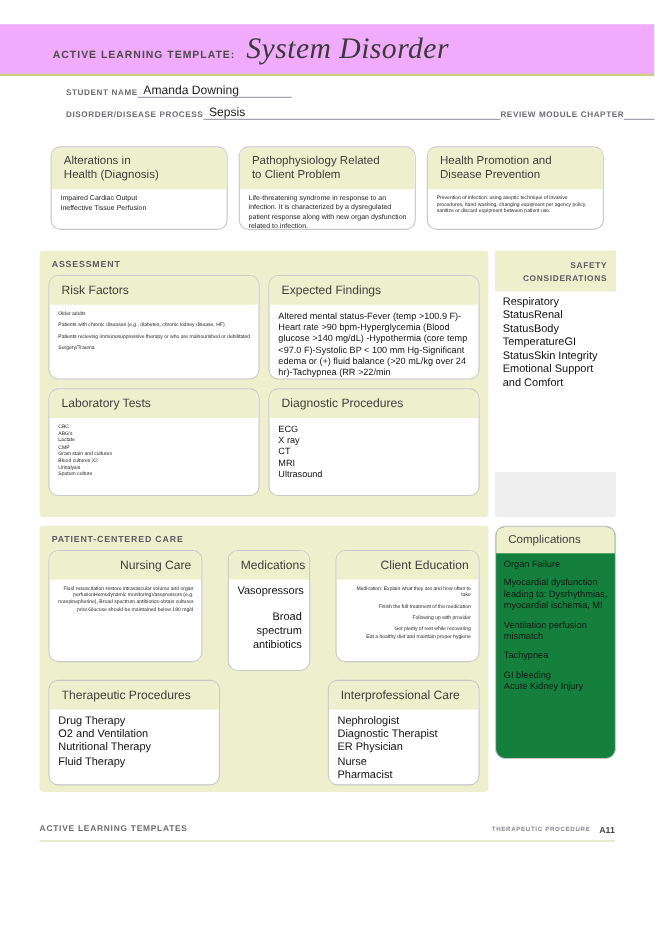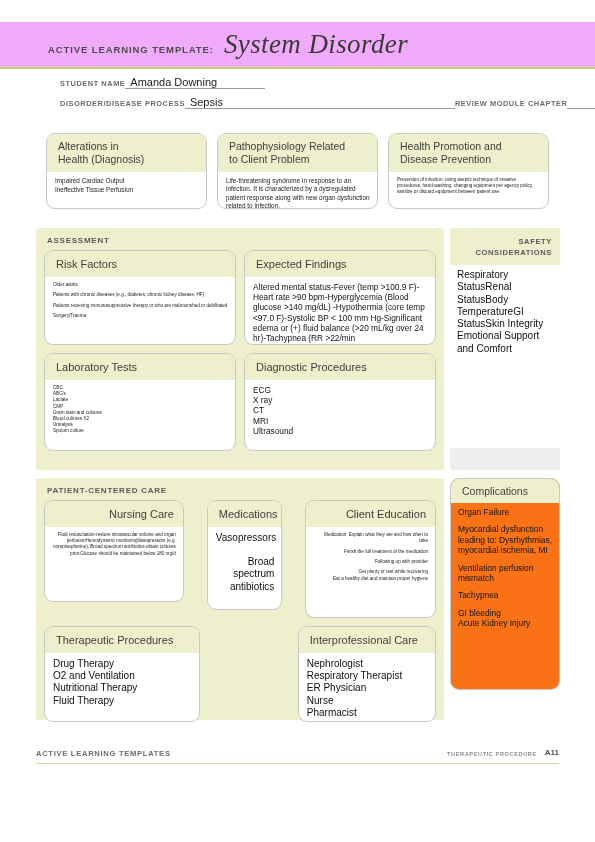--- a/index.html
+++ b/index.html
@@ -108,47 +108,47 @@
     background: #eeeeee; border-radius: 3px;
   }
   .safety-head {
     background: #eef0cd;
     padding: 8px 8px 7px 9px;
     font-size: 7.6px; font-weight: 700; letter-spacing: 0.6px;
     color: #5c5960; line-height: 11px; text-transform: uppercase; text-align: right;
   }
   .safety-body {
     background: #ffffff; margin: 0; padding: 4px 6px 6px 7px;
-    height: 183px;
+    height: 164px;
     font-size: 10px; line-height: 12.3px; color: #0f0f0f;
   }
 
   
   .pcc {
     position: absolute; left: 36px; top: 478px;
     width: 408px; height: 242px;
     background: #eef0cd; border-radius: 3px;
   }
   .pcc-grid {
     position: absolute; left: 8px; top: 22px; width: 392px;
   }
   .pcc-row1 { display: flex; gap: 23px; text-align: right; }
   .pcc-row2 { display: flex; gap: 8px; margin-top: 8px; }
   .card-nursing { width: 152px; height: 102px; }
   .card-meds { width: 82px; height: 110px; }
-  .card-cedu { width: 142px; height: 118px; }
+  .card-cedu { width: 142px; height: 102px; }
   .card-tp { width: 160px; height: 96px; }
   .card-ipc { width: 142px; height: 96px; margin-left: 90px; }
 
   
   .complications {
     position: absolute; left: 450px; top: 478px;
     width: 110px; height: 212px;
     border: 1px solid #c8c8c8; border-radius: 9px;
-    background: #f97316; overflow: hidden;
+    background: #15803d; overflow: hidden;
   }
   .comp-head {
     background: #eef0cd; padding: 6px 9px 6px 11px;
     font-size: 10.5px; color: #3f3f3d;
   }
   .comp-body {
     padding: 4px 6px 4px 7px;
     font-size: 8.4px; line-height: 10.4px; color: #131313;
   }
   .comp-body p { margin: 0 0 7px 0; }
@@ -158,21 +158,21 @@
   .footer {
     position: absolute; left: 36px; top: 748px; width: 523px;
     border-bottom: 1.5px solid #d8dca4;
     padding-bottom: 5px;
     display: flex; align-items: baseline; justify-content: space-between;
   }
   .footer-left {
     font-size: 7.6px; letter-spacing: 0.7px; font-weight: 600;
     color: #6f6a72; text-transform: uppercase;
   }
-  .footer-right { display: flex; align-items: flex-end; gap: 8px; }
+  .footer-right { display: flex; align-items: center; gap: 8px; }
   .footer-cat {
     font-size: 5.6px; letter-spacing: 0.6px; font-weight: 600;
     color: #8d8a95; text-transform: uppercase;
   }
   .footer-page { font-size: 8px; font-weight: 700; color: #4c4b49; }
 </style>
 </head>
 <body>
 
 <div class="page">
@@ -335,21 +335,21 @@
             <p>O2 and Ventilation</p>
             <p>Nutritional Therapy</p>
             <p>Fluid Therapy</p>
           </div>
         </div>
 
         <div class="card card-ipc">
           <div class="card-head big">Interprofessional Care</div>
           <div class="card-body lg">
             <p>Nephrologist</p>
-            <p>Respiratory Therapist</p>
+            <p>Diagnostic Therapist</p>
             <p>ER Physician</p>
             <p>Nurse</p>
             <p>Pharmacist</p>
           </div>
         </div>
 
       </div>
 
     </div>
   </div>

